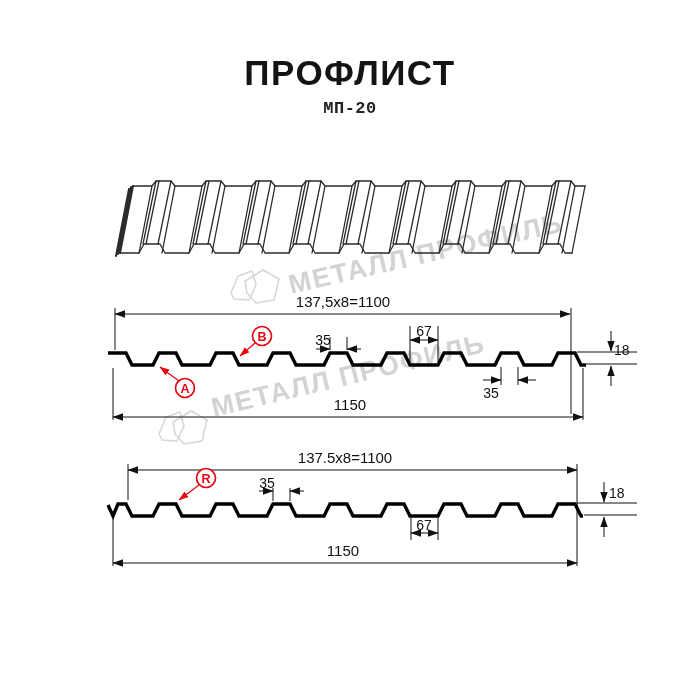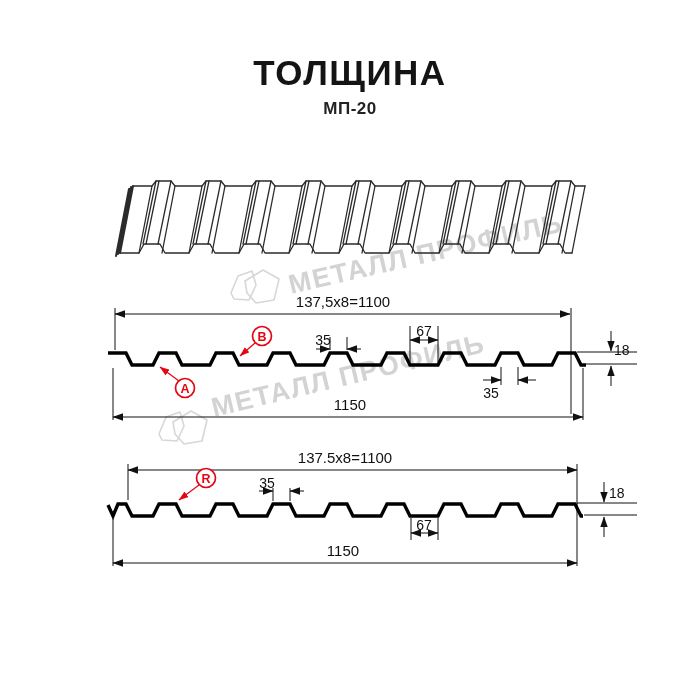--- a/index.html
+++ b/index.html
@@ -1,42 +1,42 @@
 <!DOCTYPE html>
 <html><head>
 <meta charset="utf-8">
 <style>
   html,body{margin:0;padding:0;background:#fff;}
   #page{position:relative;width:700px;height:700px;background:#ffffff;overflow:hidden;
         font-family:"Liberation Sans",sans-serif;}
   .title{position:absolute;left:0;right:0;top:53px;text-align:center;
          font-size:35px;font-weight:bold;letter-spacing:1.5px;color:#141414;}
   .subtitle{position:absolute;left:0;right:0;top:99px;text-align:center;
-         font-size:17px;font-weight:bold;letter-spacing:.5px;color:#222;}
+         font-size:17px;font-weight:bold;letter-spacing:.5px;color:#222;font-family:Liberation Mono, monospace;}
   .caption{position:absolute;left:0;right:0;top:612px;text-align:center;
          font-size:16.5px;font-weight:bold;letter-spacing:1.3px;color:#2e2e2e;}
   svg{position:absolute;left:0;top:0;}
   .dimline{stroke:#111;stroke-width:1;fill:none;}
   .profline{stroke:#000;stroke-width:3.4;fill:none;stroke-linejoin:miter;}
   .dimtext{font-size:14px;fill:#111;}
   .dimtext-big{font-size:15px;fill:#111;}
   .wmtext{font-size:27px;font-weight:bold;letter-spacing:1.5px;fill:#d3d3d3;}
   .wmlogo{stroke:#d7d7d7;stroke-width:1.6;fill:none;stroke-linejoin:round;}
   .sheet{stroke:#2b2b2b;stroke-width:1.3;fill:none;stroke-linejoin:round;stroke-linecap:round;}
   .sheetedge{stroke:#2b2b2b;stroke-width:2;fill:none;stroke-linecap:round;}
   .redmark{stroke:#e30613;stroke-width:1.7;fill:#fff;}
   .redline{stroke:#e30613;stroke-width:1.2;fill:none;}
   .redtext{font-size:12.5px;font-weight:bold;fill:#e30613;text-anchor:middle;}
 </style>
 </head>
 <body>
 
 <div id="page">
 
-  <div class="title">ТОЛЩИНА</div>
+  <div class="title">ПРОФЛИСТ</div>
   <div class="subtitle">МП-20</div>
 
   <svg width="700" height="700" viewBox="0 0 700 700">
     <defs>
       <marker id="arr" viewBox="0 0 10 7" refX="9.5" refY="3.5" markerWidth="11" markerHeight="7.7" orient="auto-start-reverse" markerUnits="userSpaceOnUse">
         <path d="M0,0 L10,3.5 L0,7 Z" fill="#111"></path>
       </marker>
       <marker id="arrRed" viewBox="0 0 10 7" refX="9.5" refY="3.5" markerWidth="10" markerHeight="7" orient="auto-start-reverse" markerUnits="userSpaceOnUse">
         <path d="M0,0 L10,3.5 L0,7 Z" fill="#e30613"></path>
       </marker>

